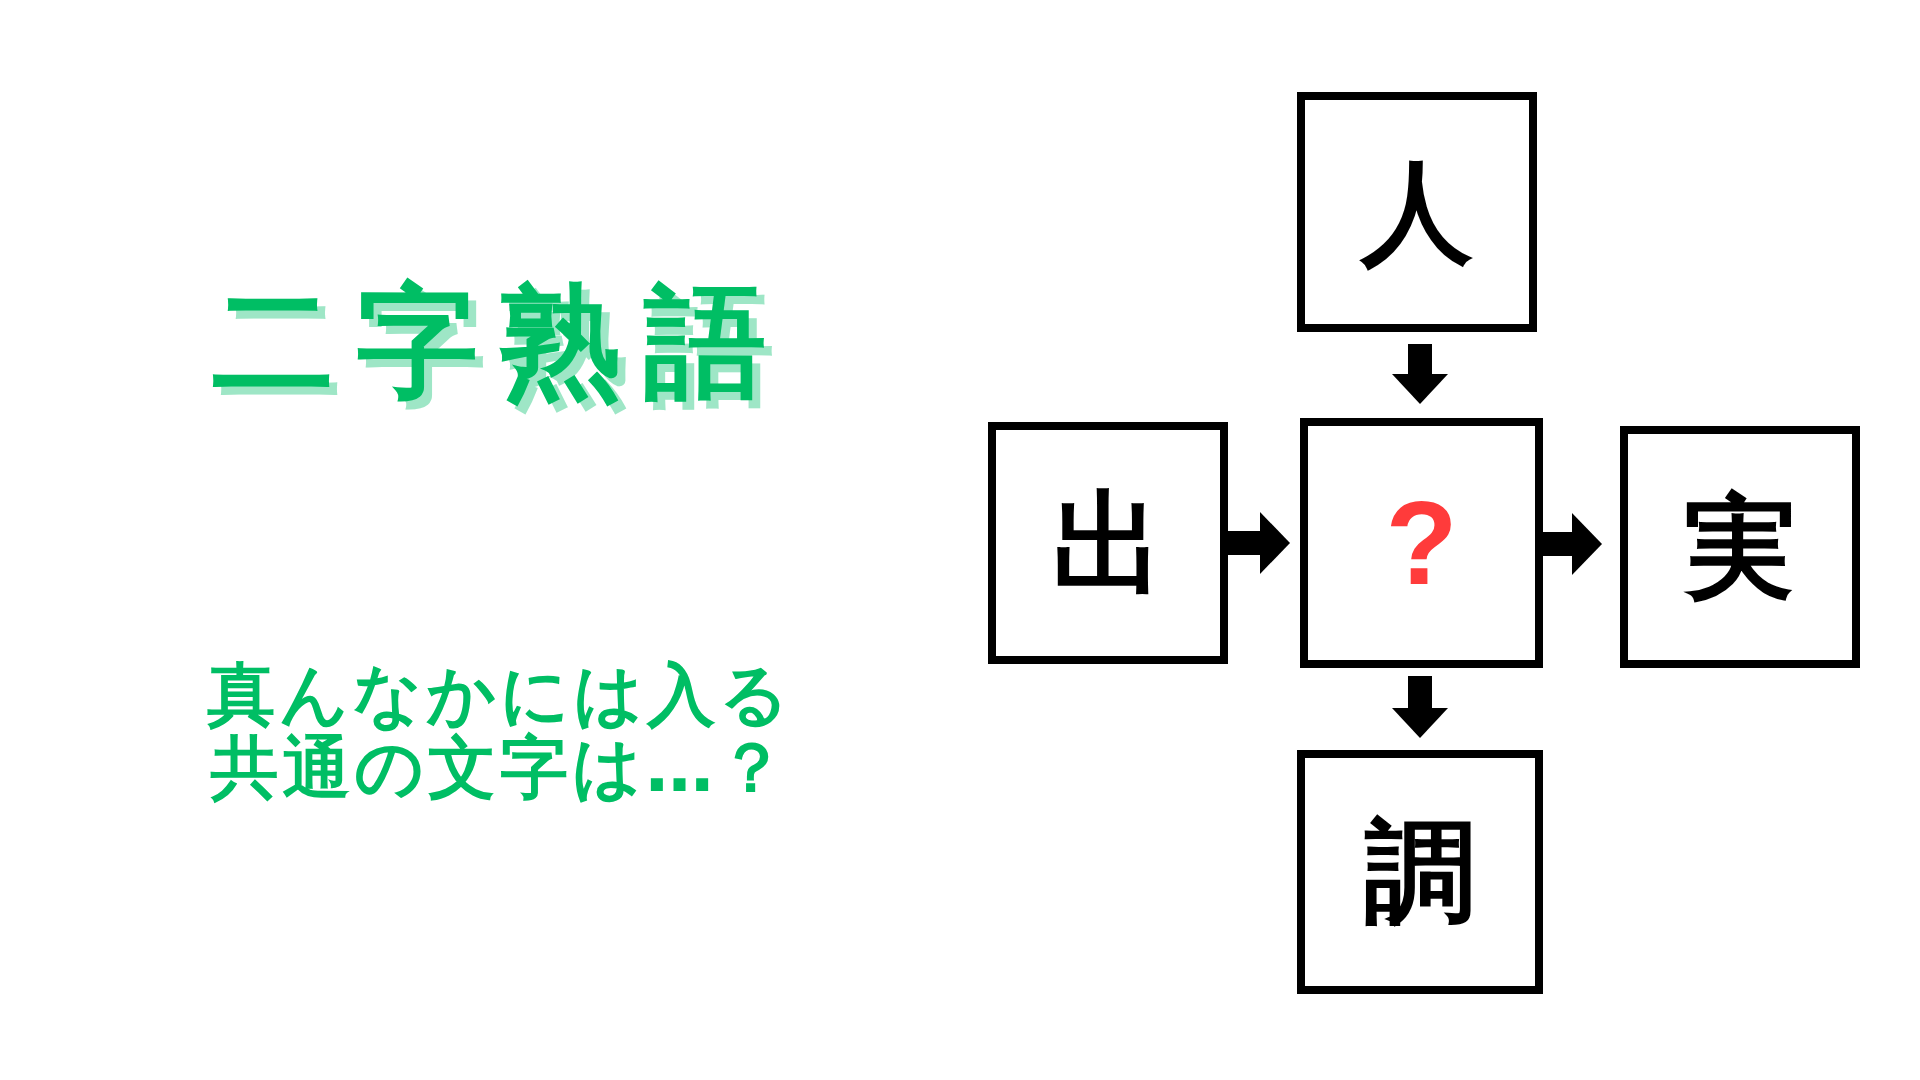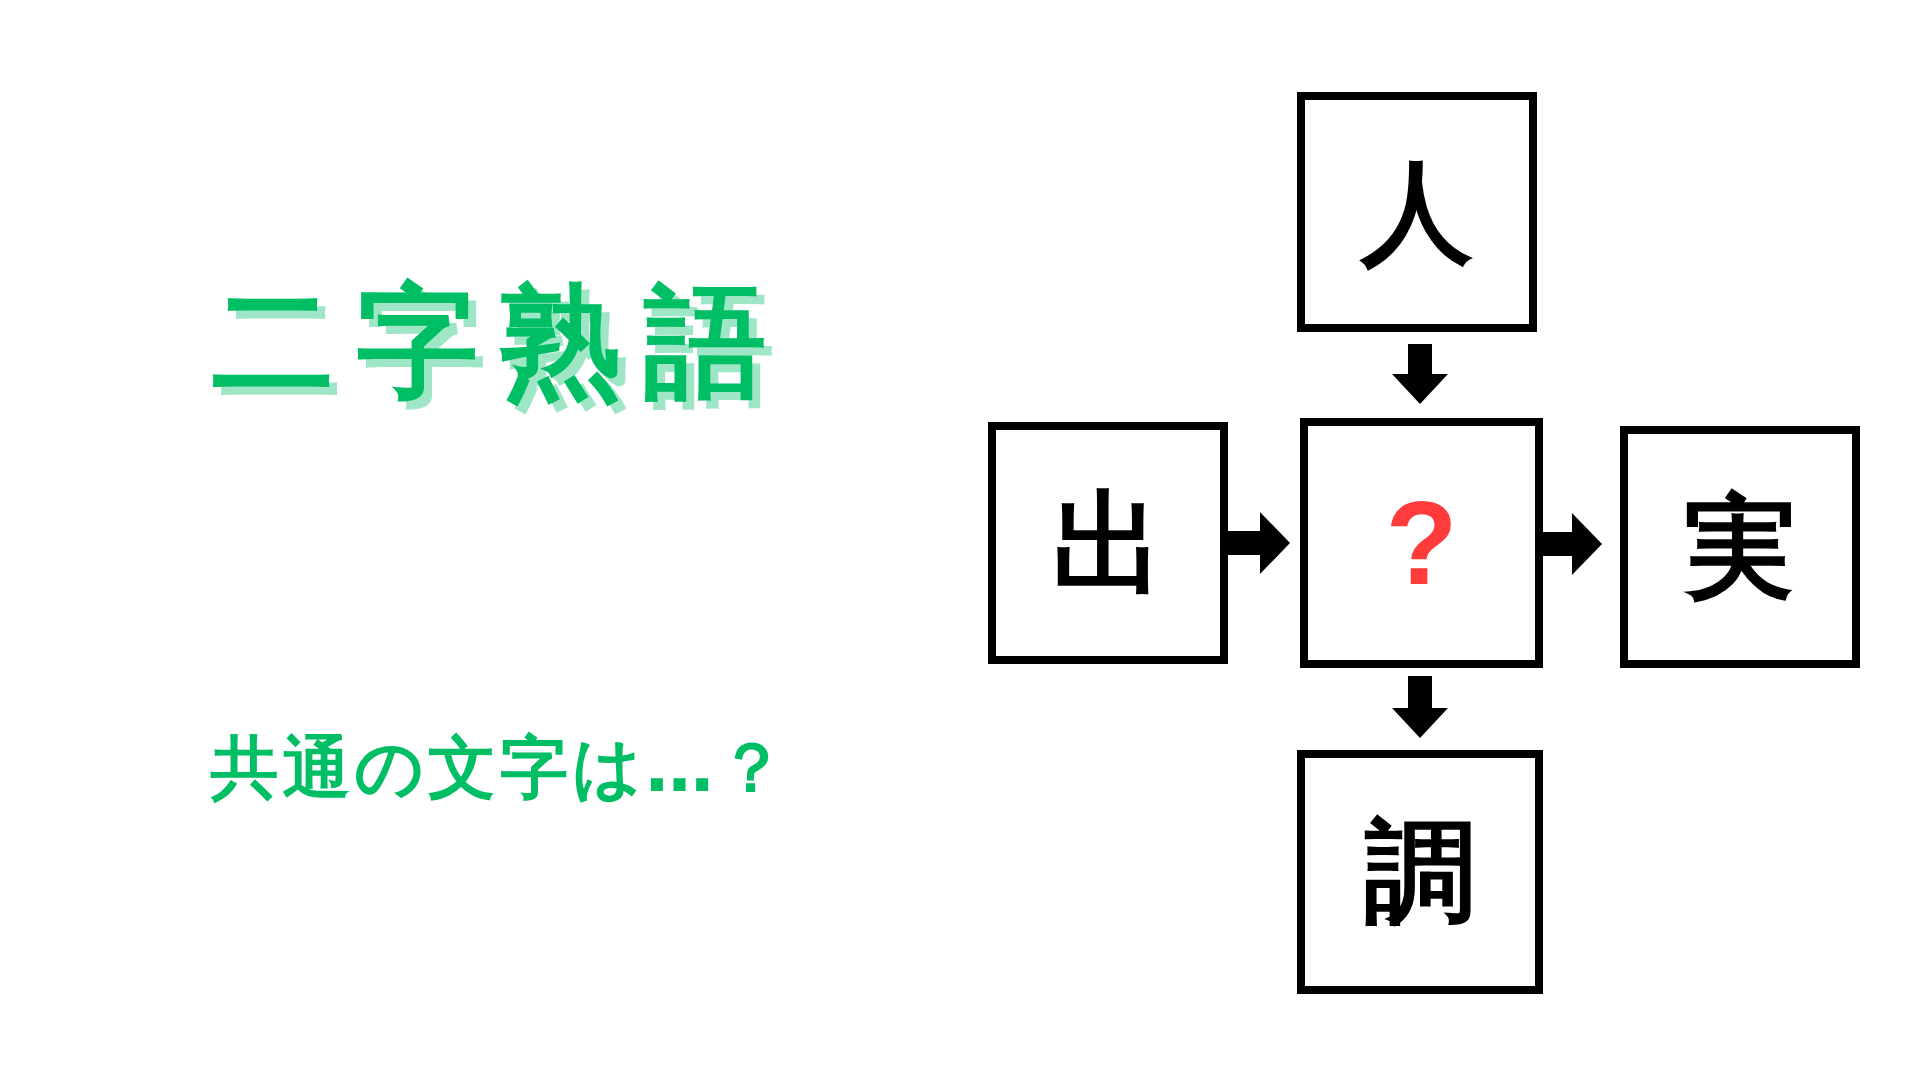--- a/index.html
+++ b/index.html
@@ -92,20 +92,21 @@
     .arrow-left-right  { left: 1228px; top: 512px; }
     .arrow-right-right { left: 1540px; top: 513px; }
   </style>
 </head>
 <body>
 
 <div class="canvas">
 
   <div class="title-line title-1">二字熟語</div>
 
+  <div class="subtitle-line sub-1">真んなかには入る</div>
   <div class="subtitle-line sub-2">共通の文字は…？</div>
 
   <div class="box box-top">
     <span class="ch">人</span>
   </div>
 
   <div class="arrow arrow-top-down">
     <svg width="56" height="60" viewBox="0 0 56 60">
       <rect x="16" y="0" width="24" height="32" fill="#000"></rect>
       <polygon points="0,30 56,30 28,60" fill="#000"></polygon>

